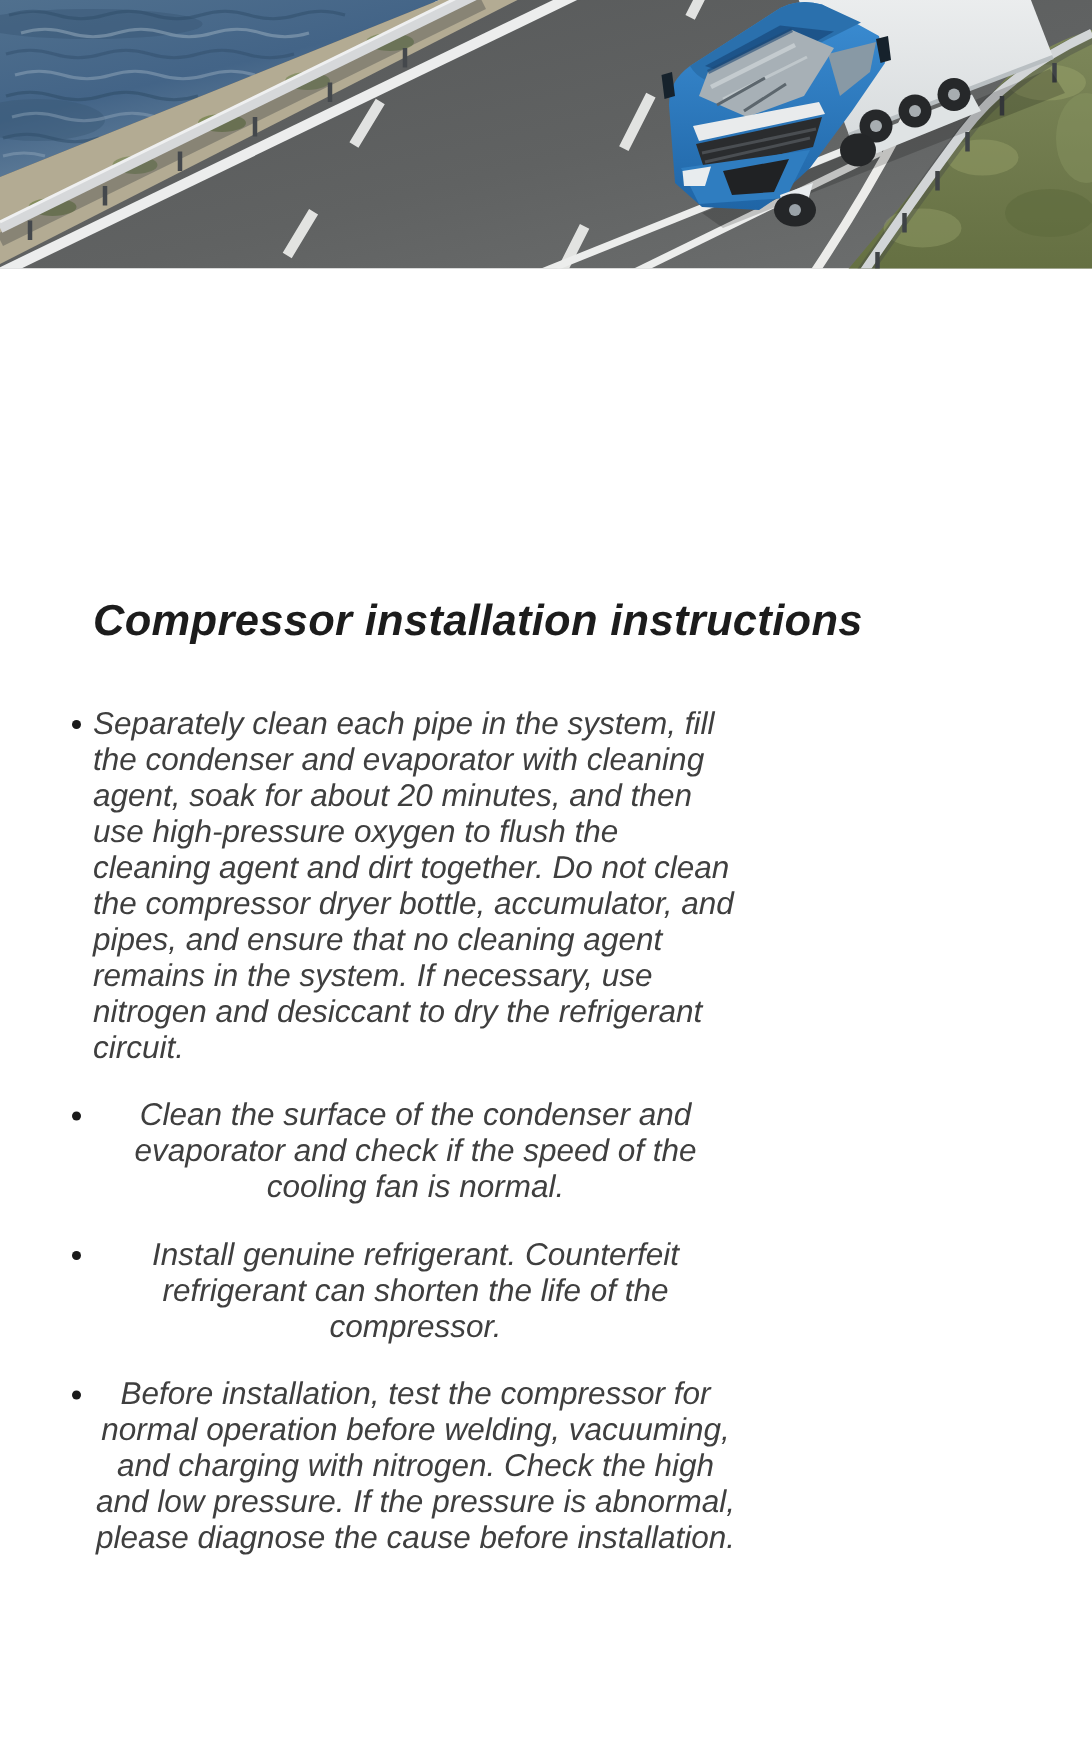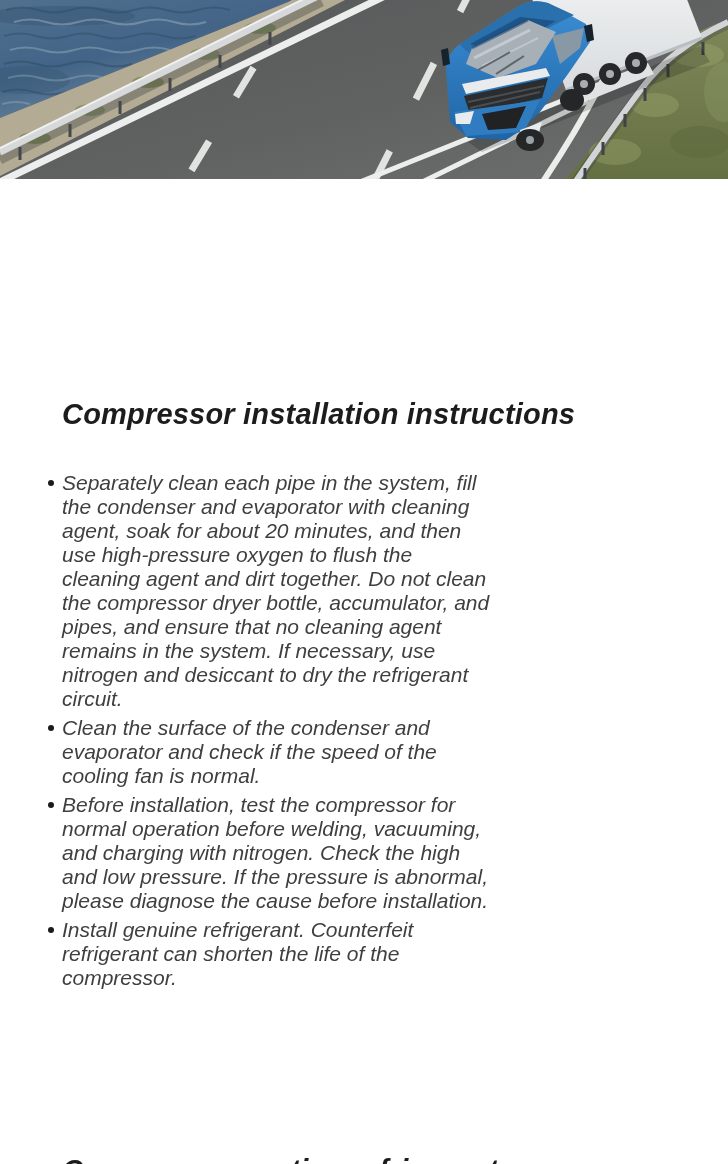--- a/index.html
+++ b/index.html
@@ -14,21 +14,21 @@
     margin:0;font-size:29px;line-height:34px;font-weight:700;
     color:#1c1c1c;letter-spacing:0.2px;
   }
   #installation-title{margin-top:218px;}
   #maintenance-title{margin-top:163px;}
   .bullet-list{
     list-style:none;margin:40px 0 0;padding:0;width:430px;
     font-size:21px;line-height:24px;color:#3f3f3f;
   }
   .bullet-list li{position:relative;}
-  .bullet-list li + li{margin-top:5px;}
+  .bullet-list li + li{margin-top:21px;text-align:center;}
   .bullet-list li::before{
     content:"";position:absolute;left:-14px;top:9px;
     width:6px;height:6px;border-radius:50%;background:#1a1a1a;
   }
 </style>
 </head>
 <body>
 
 <div class="hero">
   <svg width="728" height="179" viewBox="0 0 728 179" preserveAspectRatio="none" xmlns="http://www.w3.org/2000/svg" role="img">
@@ -161,18 +161,18 @@
     </g>
   </svg>
 </div>
 
 <main>
   <h1 class="section-title" id="installation-title">Compressor installation instructions</h1>
 
   <ul class="bullet-list">
     <li>Separately clean each pipe in the system, fill the condenser and evaporator with cleaning agent, soak for about 20 minutes, and then use high-pressure oxygen to flush the cleaning agent and dirt together. Do not clean the compressor dryer bottle, accumulator, and pipes, and ensure that no cleaning agent remains in the system. If necessary, use nitrogen and desiccant to dry the refrigerant circuit.</li>
     <li>Clean the surface of the condenser and evaporator and check if the speed of the cooling fan is normal.</li>
+    <li>Install genuine refrigerant. Counterfeit refrigerant can shorten the life of the compressor.</li>
     <li>Before installation, test the compressor for normal operation before welding, vacuuming, and charging with nitrogen. Check the high and low pressure. If the pressure is abnormal, please diagnose the cause before installation.</li>
-    <li>Install genuine refrigerant. Counterfeit refrigerant can shorten the life of the compressor.</li>
   </ul>
 
   <h2 class="section-title" id="maintenance-title">Compressor routine refrigerant</h2>
 </main>
 
 </body></html>

